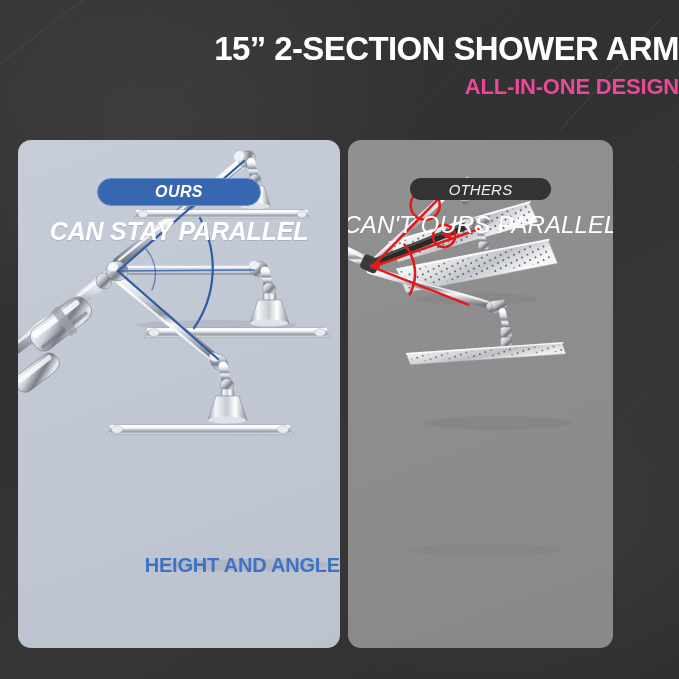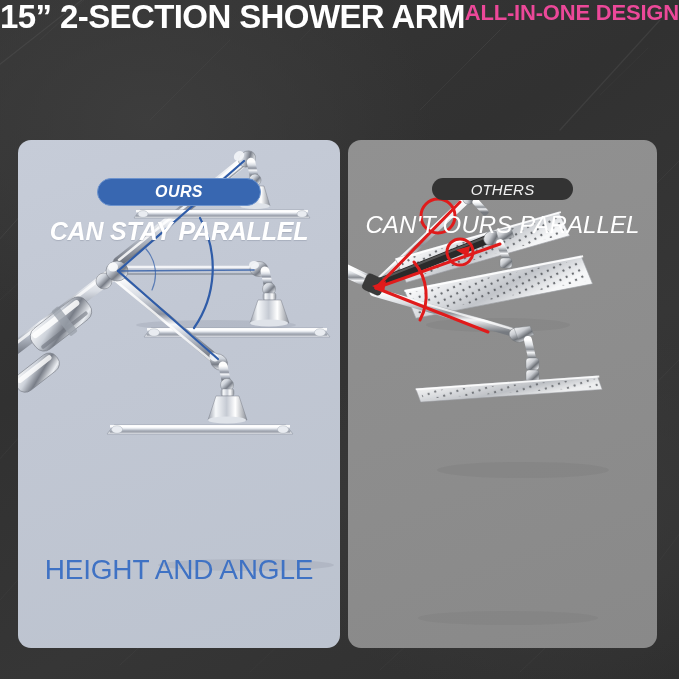--- a/index.html
+++ b/index.html
@@ -28,22 +28,22 @@
     position: absolute;
     inset: 0;
     opacity: .5;
   }
   
   #header {
     position: absolute;
     left: 0; right: 0; top: 0;
     height: 132px;
     display: flex;
-    flex-direction: row;
-    align-items: flex-start;
+    flex-direction: column;
+    align-items: flex-end;
     justify-content: center;
     pointer-events: none;
   }
   #title {
     color: #ffffff;
     font-size: 33px;
     font-weight: 700;
     letter-spacing: -0.6px;
     line-height: 1.05;
     text-align: center;
@@ -67,21 +67,21 @@
     border-radius: 13px;
     overflow: hidden;
   }
   #panel-ours {
     left: 18px;
     width: 322px;
     background: linear-gradient(160deg, #c6ccd8 0%, #c1c7d3 45%, #bcc3cf 100%);
   }
   #panel-others {
     left: 348px;
-    width: 309px;
+    width: 265px;
     background: linear-gradient(160deg, #919191 0%, #8d8d8d 50%, #898989 100%);
   }
   .panel-head {
     position: absolute;
     left: 0; right: 0; top: 0;
     z-index: 6;
     display: flex;
     flex-direction: column;
     align-items: center;
     pointer-events: none;
@@ -133,24 +133,24 @@
     color: #ffffff;
     font-size: 24px;
     font-weight: 400;
     letter-spacing: 0.1px;
   }
   #caption-ours {
     position: absolute;
     left: 0; right: 0;
     top: 414px;
     z-index: 6;
-    text-align: center;
+    text-align: right;
     color: #3f72c4;
-    font-size: 28px;
-    font-weight: 400;
+    font-size: 20px;
+    font-weight: 700;
     line-height: 1.12;
     letter-spacing: -0.2px;
     pointer-events: none;
   }
   .art {
     position: absolute;
     inset: 0;
     z-index: 2;
   }
 </style>

